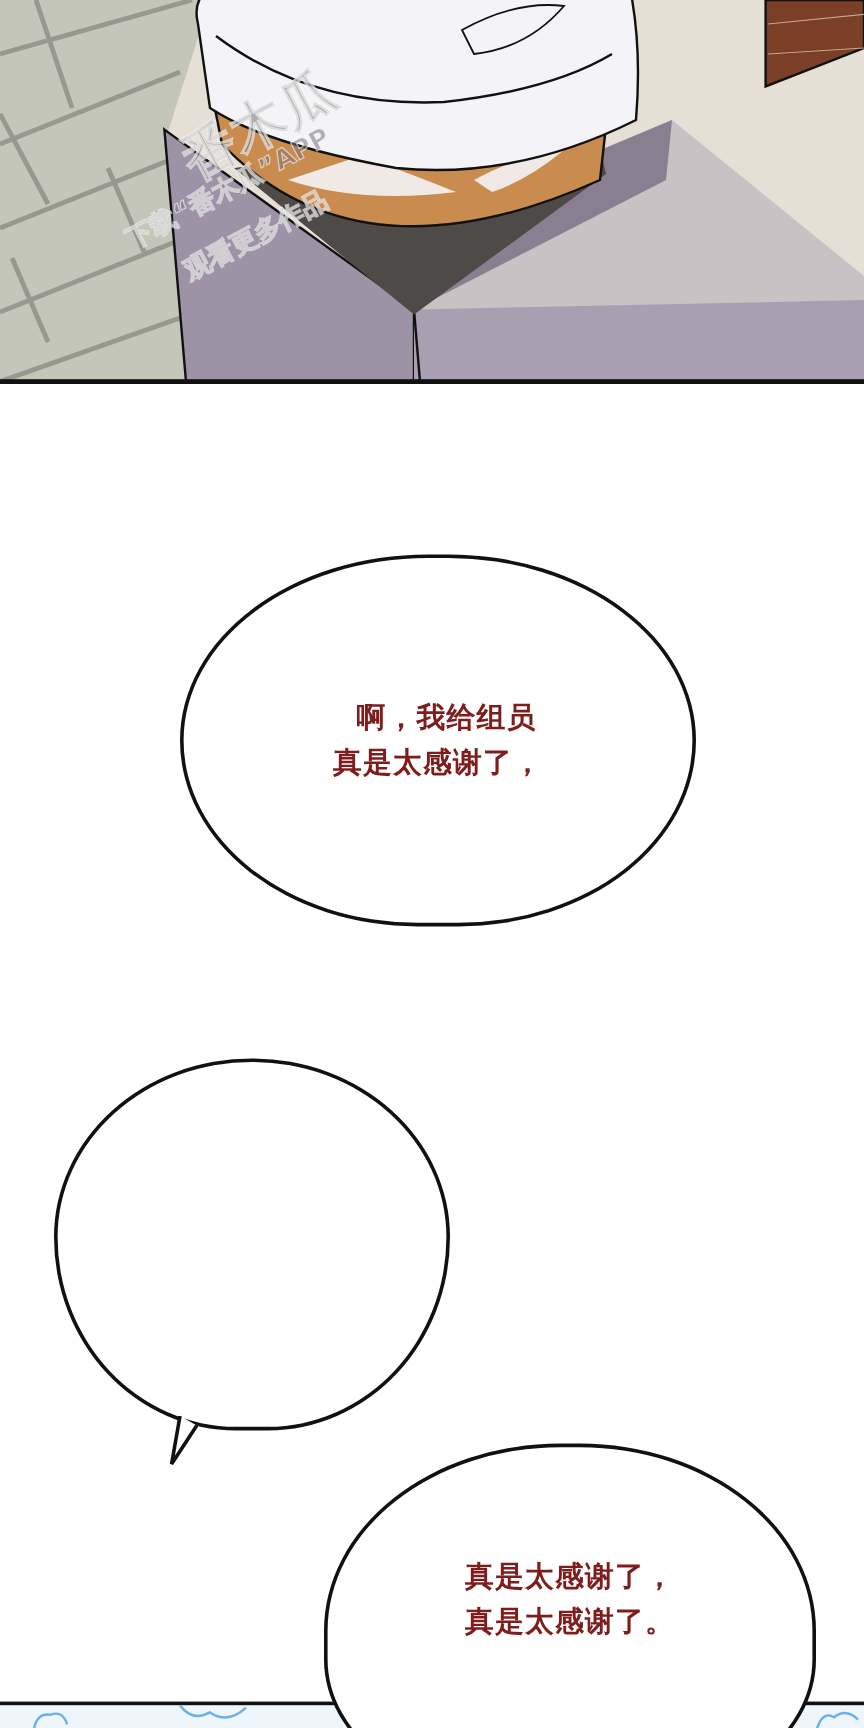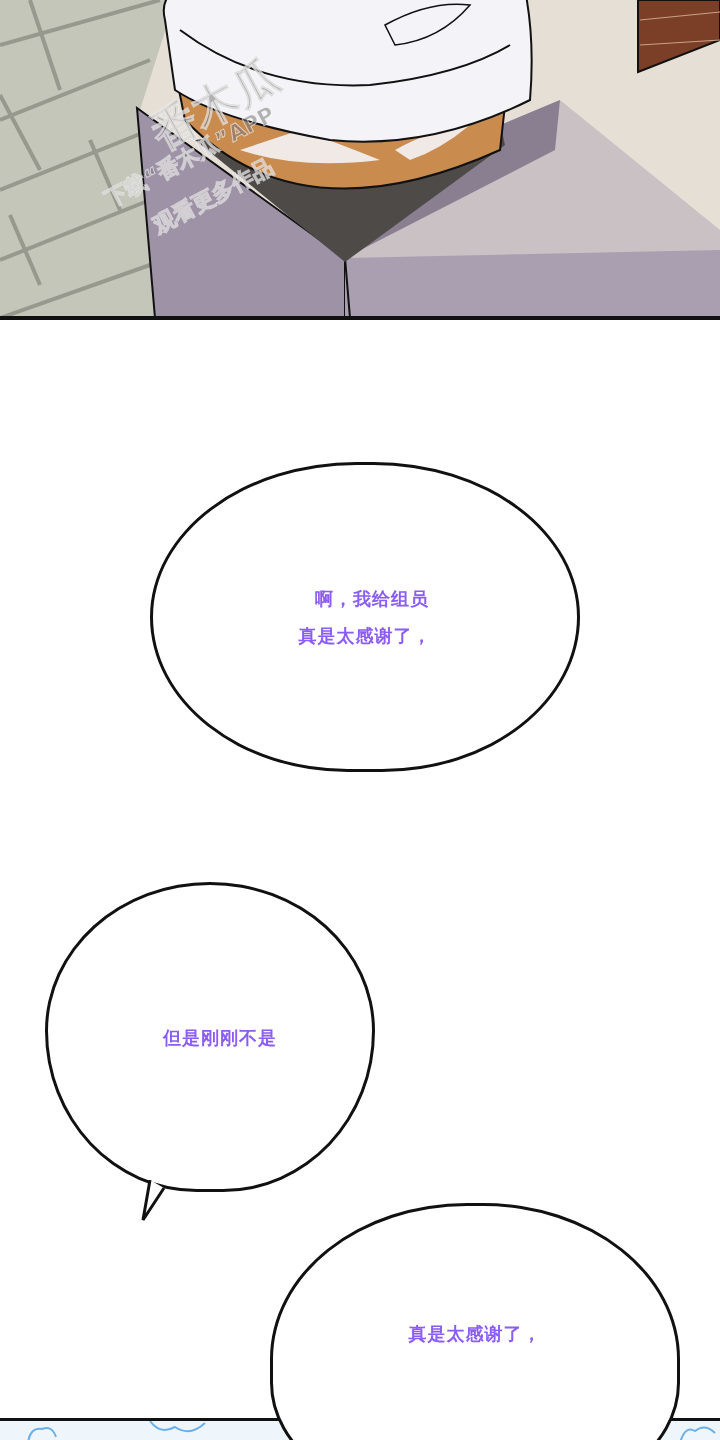--- a/index.html
+++ b/index.html
@@ -9,21 +9,21 @@
   .panel-top svg { position:absolute; left:0; top:0; }
   .panel-border { position:absolute; left:0; top:316px; width:720px; height:4px; background:#111; }
   .watermark { position:absolute; color:rgba(120,120,120,0.55); font-weight:bold;
                transform:rotate(-28deg); transform-origin:left top; -webkit-text-stroke:1px rgba(255,255,255,0.6);
                white-space:nowrap; }
   .wm-logo { left:140px; top:110px; font-size:46px; }
   .wm-line1 { left:100px; top:188px; font-size:22px; }
   .wm-line2 { left:148px; top:214px; font-size:22px; }
   .bubble { position:absolute; background:#fff; border:3px solid #111; display:flex;
             align-items:center; justify-content:center; text-align:center; box-sizing:border-box; }
-  .bubble-text { font-size:18px; font-weight:bold; line-height:37px; color:#8b5cf6; letter-spacing:1px; }
+  .bubble-text { font-size:24px; font-weight:bold; line-height:37px; color:#7f1d1d; letter-spacing:1px; }
   .b1 { left:150px; top:462px; width:430px; height:310px; border-radius:48% 48% 46% 46% / 50% 50% 50% 50%; }
   .b2 { left:45px; top:882px; width:330px; height:310px; border-radius:50% 50% 46% 46% / 48% 48% 52% 52%; }
   .b3 { left:270px; top:1203px; width:410px; height:300px; border-radius:48% 48% 40% 40% / 52% 52% 40% 40%; z-index:3; }
   .b2-tail { position:absolute; left:140px; top:1180px; z-index:2; }
   .panel-bottom { position:absolute; left:0; top:1418px; width:720px; height:22px; background:#eef6fc; border-top:3px solid #111; }
   .panel-bottom svg { position:absolute; left:0; top:0; }
 </style>
 </head>
 <body>
 
@@ -76,31 +76,31 @@
     <div style="padding-left:14px">啊，我给组员</div>
     <div>真是太感谢了，</div>
   </div>
 </div>
 
 <svg class="b2-tail" width="40" height="45" viewBox="0 0 40 45">
   <path d="M10,0 L3,40 L24,8" fill="#fff" stroke="#111" stroke-width="3" stroke-linejoin="miter"></path>
 </svg>
 <div class="bubble b2">
   <div class="bubble-text">
-    <div style="padding-left:20px">但是刚刚不是</div>
   </div>
 </div>
 
 <div class="panel-bottom">
   <svg width="720" height="22" viewBox="0 0 720 22">
     <g fill="none" stroke="#6bb0e6" stroke-width="2">
       <path d="M28,22 Q30,6 42,8 Q52,4 56,16"></path>
       <path d="M150,0 Q160,14 175,6 Q190,16 205,2"></path>
       <path d="M680,22 Q685,4 695,10 Q705,2 715,12"></path>
     </g>
   </svg>
 </div>
 
 <div class="bubble b3">
   <div class="bubble-text" style="margin-top:-40px">
     <div>真是太感谢了，</div>
+    <div>真是太感谢了。</div>
   </div>
 </div>
 
 </body></html>

